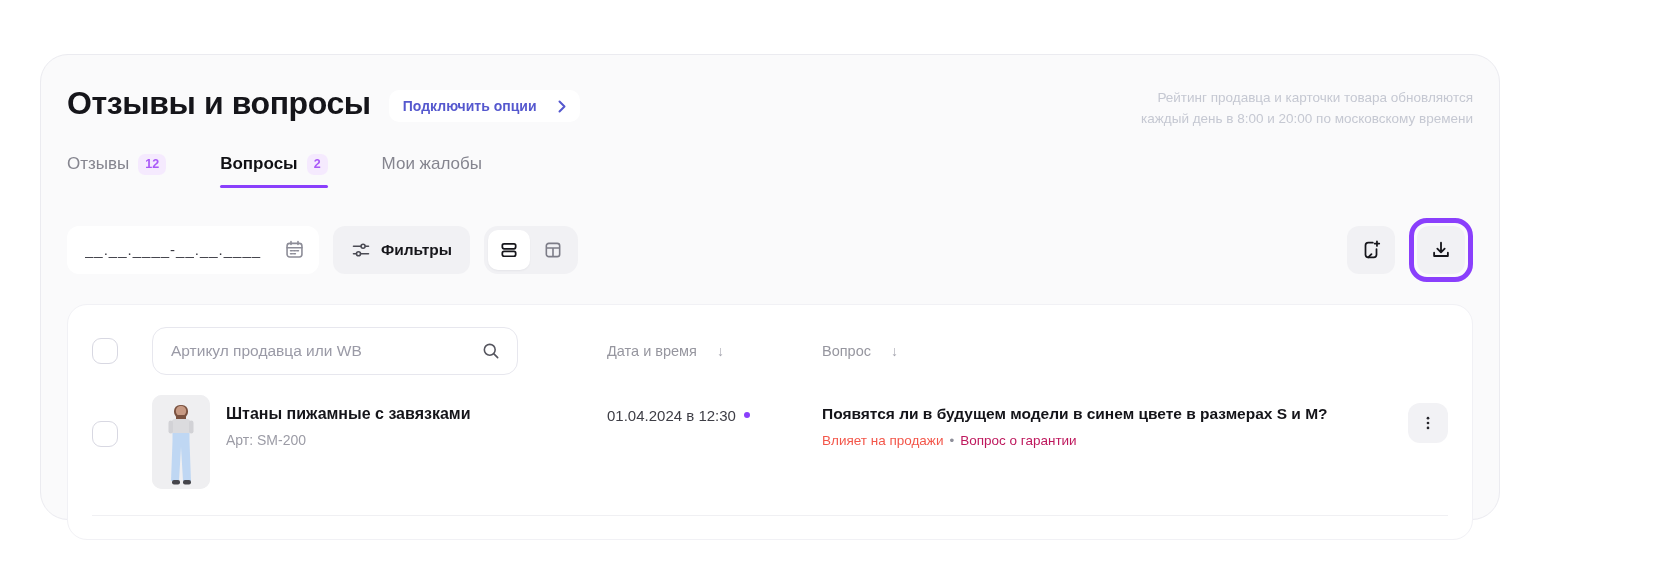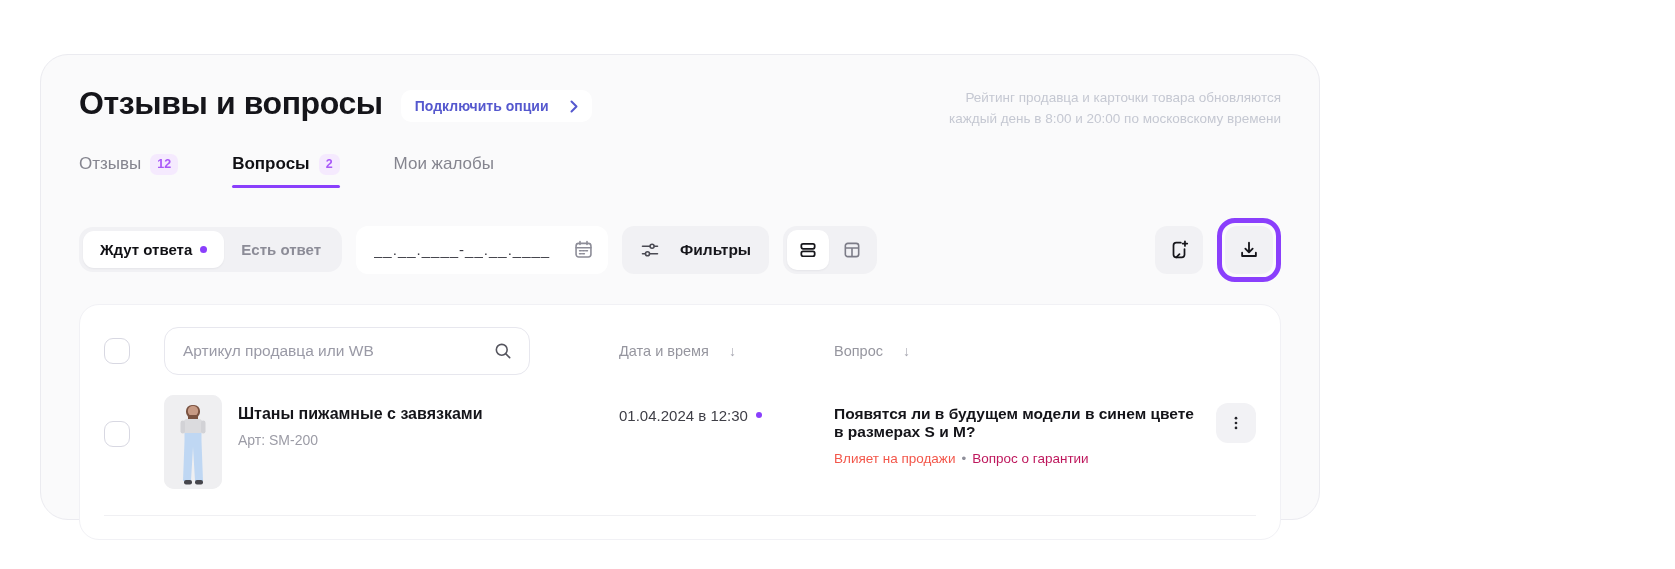--- a/index.html
+++ b/index.html
@@ -1,21 +1,21 @@
 <!DOCTYPE html>
 <html><head>
 <meta charset="utf-8">
 <style>
   * { box-sizing: border-box; margin: 0; padding: 0; }
   html,body { width:1675px; height:569px; background:#ffffff;
     font-family:"Liberation Sans", sans-serif; overflow:hidden; }
 
-  .card { position:absolute; left:40px; top:54px; width:1280px; height:466px;
+  .card { position:absolute; left:40px; top:54px; width:1460px; height:466px;
     background:#FAFAFB; border:1px solid #EBEBF0; border-radius:28px;
-    padding:0 38px; }
+    padding:0 26px; }
 
   
   .card-header { display:flex; align-items:flex-start; padding-top:30px; }
   .page-title { font-size:32px; font-weight:800; color:#15151A; letter-spacing:-0.4px; }
   .connect-pill { margin-left:18px; margin-top:5px; background:#ffffff; border-radius:10px;
     padding:8px 14px; display:flex; align-items:center; gap:21px; cursor:pointer;
     color:#5558CE; font-size:14px; font-weight:700; }
   .update-note { margin-left:auto; text-align:right; color:#C5C8D2; font-size:13.5px;
     line-height:1.55; padding-top:3px; }
 
@@ -38,21 +38,21 @@
   .seg.active { background:#ffffff; color:#101014; font-weight:700;
     box-shadow:0 1px 2px rgba(20,20,40,.05); }
   .status-dot { width:7px; height:7px; border-radius:50%; background:#8A3FFC; }
   .date-input { background:#ffffff; border-radius:12px; height:48px; width:252px;
     display:flex; align-items:center; padding:0 14px 0 18px; }
   .date-field { border:none; outline:none; flex:1; min-width:0; font-size:15px;
     letter-spacing:1px; color:#3A3A43; background:transparent;
     font-family:"Liberation Sans", sans-serif; }
   .date-field::placeholder { color:#3A3A43; opacity:1; }
   .btn { background:#F1F1F4; border-radius:12px; height:48px; display:flex;
-    align-items:center; gap:20px; padding:0 18px; font-size:15.5px; font-weight:600;
+    align-items:center; gap:10px; padding:0 18px; font-size:15.5px; font-weight:600;
     color:#16161B; cursor:pointer; border:none;text-align:right; }
   .view-toggle { background:#F1F1F4; border-radius:14px; padding:4px; display:flex; gap:2px; }
   .view-opt { width:42px; height:40px; display:flex; align-items:center;
     justify-content:center; border-radius:10px; cursor:pointer; color:#7C7C87; }
   .view-opt.active { background:#ffffff; color:#16161B;
     box-shadow:0 1px 2px rgba(20,20,40,.05); }
   .spacer { flex:1; }
   .icon-btn { width:48px; height:48px; background:#F1F1F4; border-radius:12px;
     display:flex; align-items:center; justify-content:center; cursor:pointer;
     color:#16161B; border:none; }
@@ -130,29 +130,20 @@
       <span>Вопросы</span>
       <span class="tab-badge">2</span>
     </div>
     <div class="tab">
       <span>Мои жалобы</span>
 
     </div>
   </div>
 
   <div class="toolbar">
-    <div class="seg-control">
-      <div class="seg active">
-        <span>Ждут ответа</span>
-        <span class="status-dot"></span>
-      </div>
-      <div class="seg">
-        <span>Есть ответ</span>
-      </div>
-    </div>
 
     <div class="date-input">
       <input class="date-field" placeholder="__.__.____-__.__.____" style="">
       <span>
         <svg width="21" height="21" viewBox="0 0 24 24" fill="none" stroke="#8C8C97" stroke-width="1.8" stroke-linecap="round">
           <rect x="3.5" y="5" width="17" height="15.5" rx="3"></rect>
           <path d="M3.5 10 H20.5 M8 2.8 V6.2 M16 2.8 V6.2"></path>
           <path d="M7.5 13.5 h2 M11 13.5 h2 M14.5 13.5 h2 M7.5 16.8 h2 M11 16.8 h2"></path>
         </svg>
       </span>

